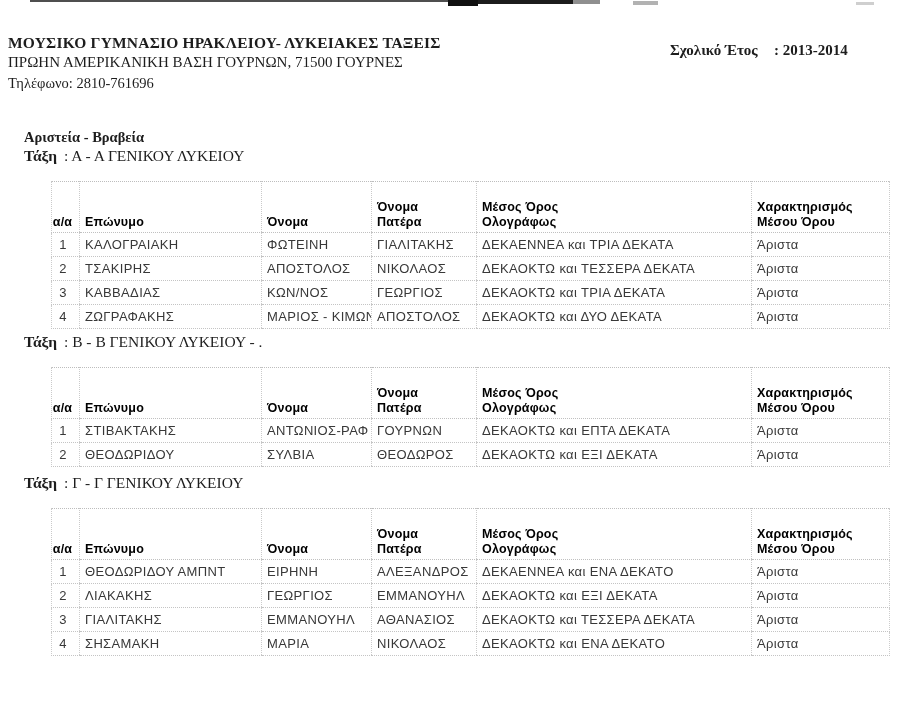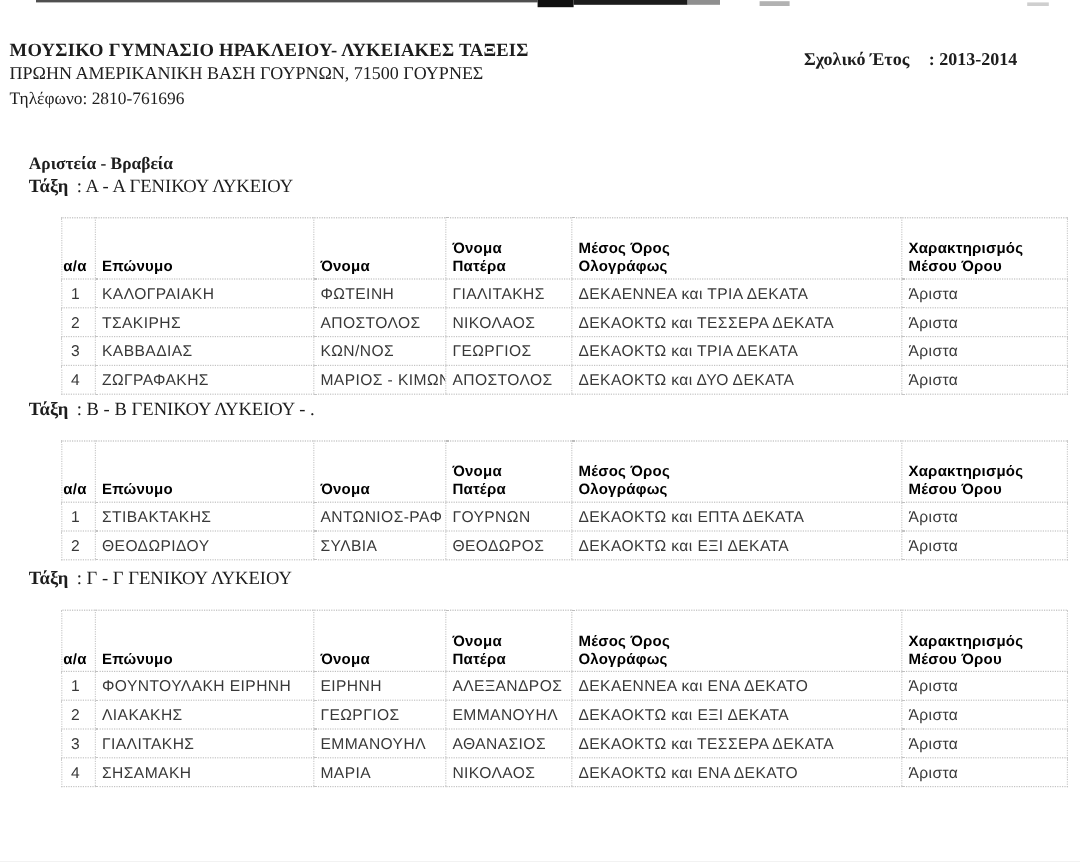--- a/index.html
+++ b/index.html
@@ -236,21 +236,21 @@
                 </th>
           <th class="c-grd">
                   <div>Χαρακτηρισμός</div>
                   <div>Μέσου Όρου</div>
                 </th>
         </tr>
       </thead>
       <tbody>
               <tr>
                 <td class="c-num">1</td>
-                <td class="c-sur">ΦΟΥΝΤΟΥΛΑΚΗ ΕΙΡΗΝΗ</td>
+                <td class="c-sur">ΘΕΟΔΩΡΙΔΟΥ ΑΜΠΝΤ</td>
                 <td class="c-nam">ΕΙΡΗΝΗ</td>
                 <td class="c-fat">ΑΛΕΞΑΝΔΡΟΣ</td>
                 <td class="c-avg">ΔΕΚΑΕΝΝΕΑ και ΕΝΑ ΔΕΚΑΤΟ</td>
                 <td class="c-grd">Άριστα</td>
               </tr>
               <tr>
                 <td class="c-num">2</td>
                 <td class="c-sur">ΛΙΑΚΑΚΗΣ</td>
                 <td class="c-nam">ΓΕΩΡΓΙΟΣ</td>
                 <td class="c-fat">ΕΜΜΑΝΟΥΗΛ</td>

